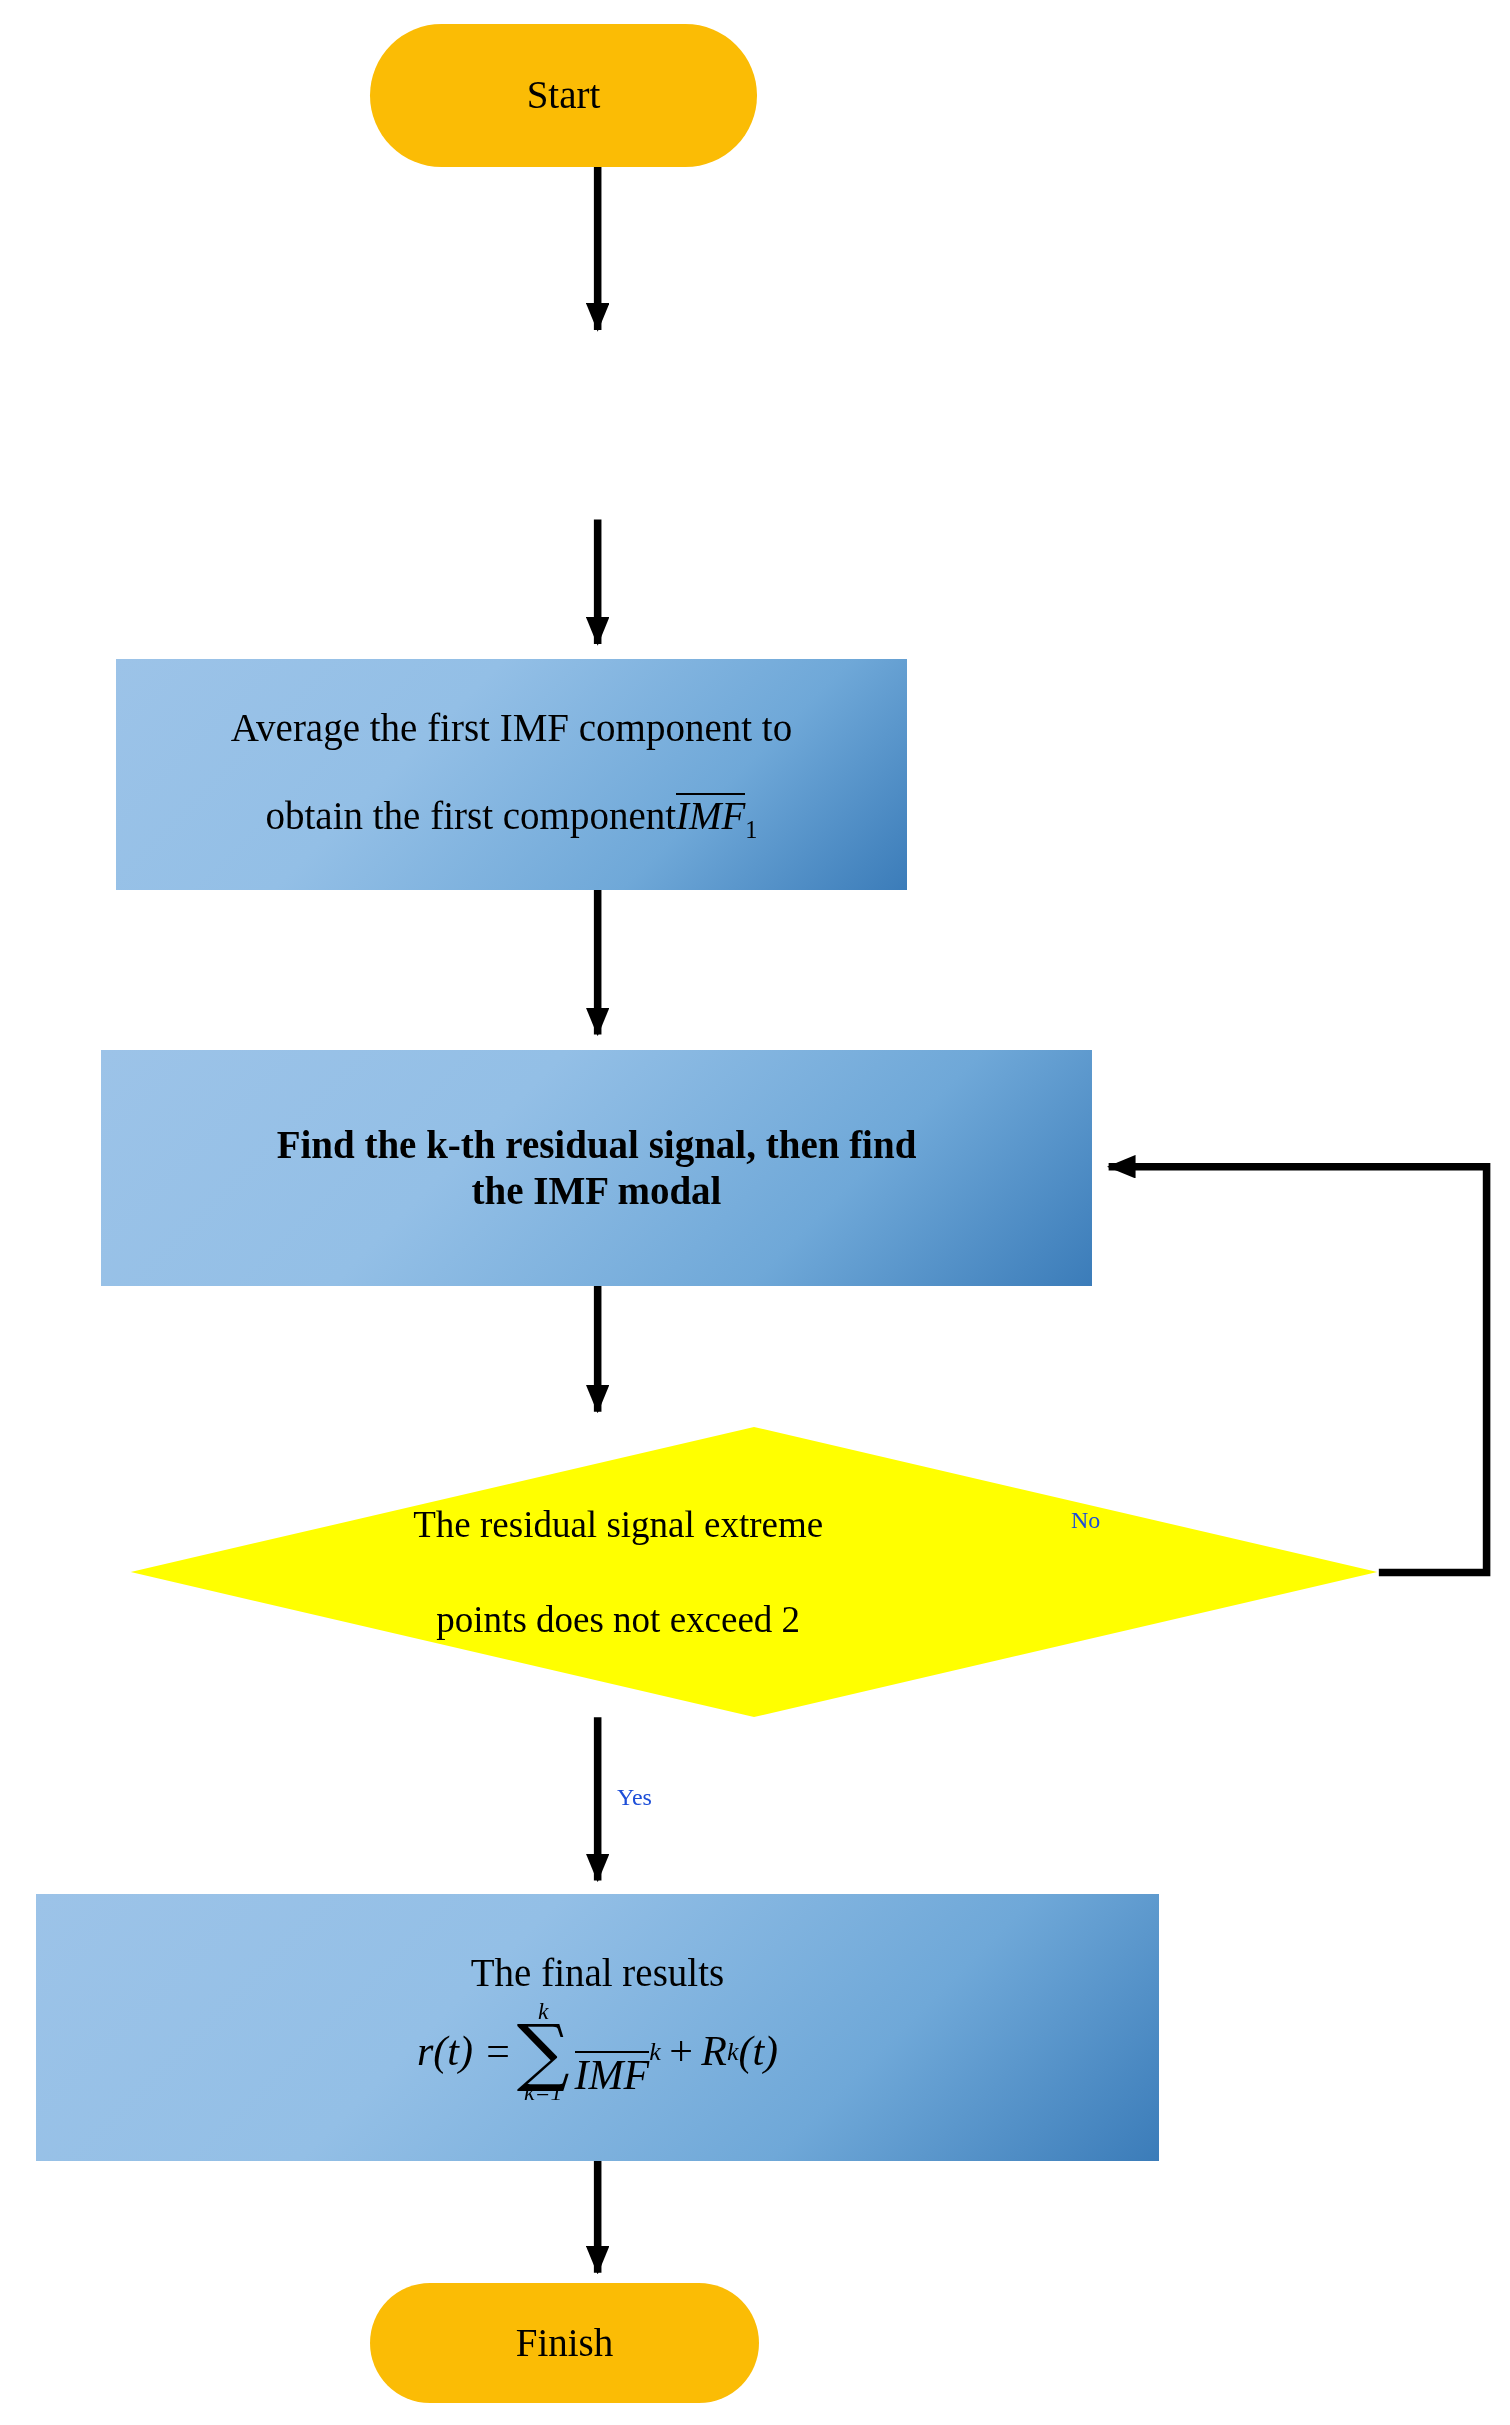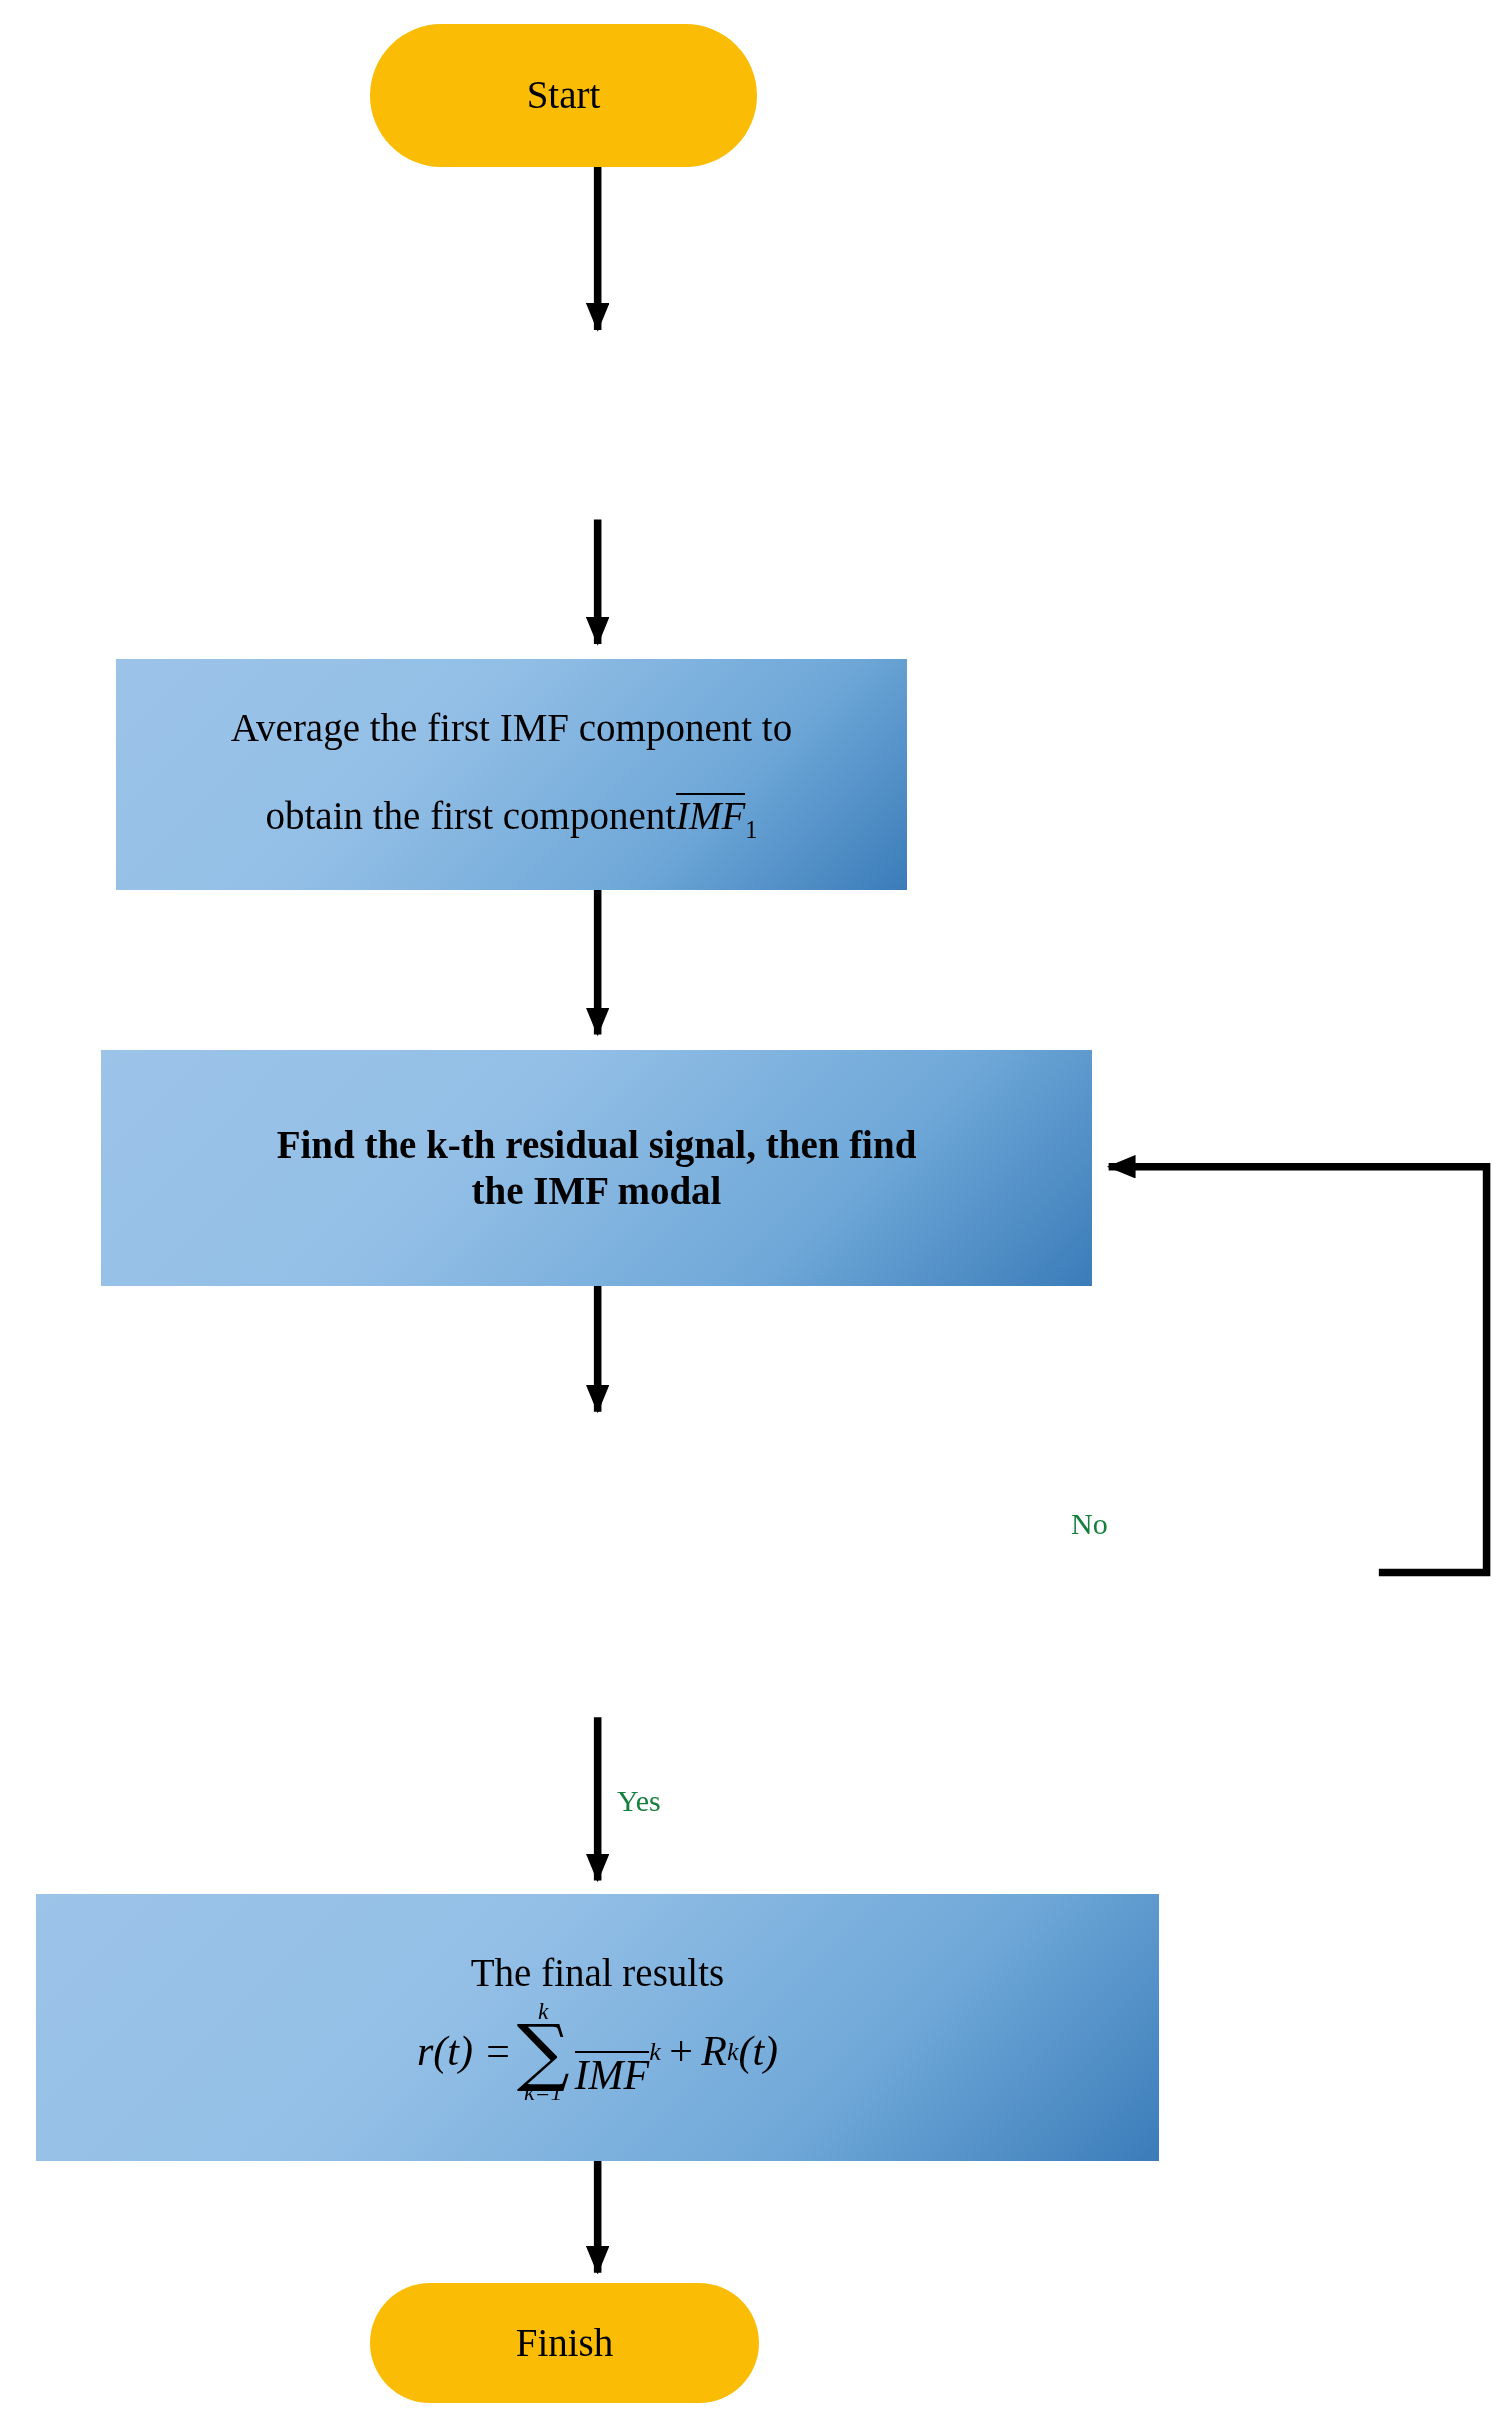--- a/index.html
+++ b/index.html
@@ -58,22 +58,22 @@
     color: #000;
     line-height: 1.28;
     pointer-events: none;
   }
   .decision-text span {
     display: block;
     width: 68%;
   }
   .edge-label {
     position: absolute;
-    font-size: 30px;
-    color: #15803d;
+    font-size: 24px;
+    color: #1d4ed8;
     white-space: nowrap;
   }
   .connector-layer {
     position: absolute;
     left: 0; top: 0;
     width: 1511px;
     height: 2426px;
     pointer-events: none;
   }
   .box-text {
@@ -181,20 +181,31 @@
     </div>
   </div>
 
   <div class="node process" style="left:101px; top:1050px; width:991px; height:236px;font-weight:bold;">
     <div class="box-text">
       <div>Find the k-th residual signal, then find</div>
       <div>the IMF modal</div>
     </div>
   </div>
 
+  <div class="decision-wrap" style="left:130px; top:1427px; width:1248px; height:290px;">
+    <svg width="1248" height="290" viewBox="0 0 1483 345">
+      <polygon points="741.5,0 1483,172.5 741.5,345 0,172.5" fill="#FFFF00"></polygon>
+    </svg>
+    <div class="decision-text">
+      <span>
+        <span>The residual signal extreme</span><br>
+        <span>points does not exceed 2</span>
+      </span>
+    </div>
+  </div>
 
   <div class="edge-label" style="left:1071px; top:1507px;">
     <span>No</span>
   </div>
 
   <div class="edge-label" style="left:617px; top:1784px;">
     <span>Yes</span>
   </div>
 
   <div class="node process" style="left:36px; top:1894px; width:1123px; height:267px;">

